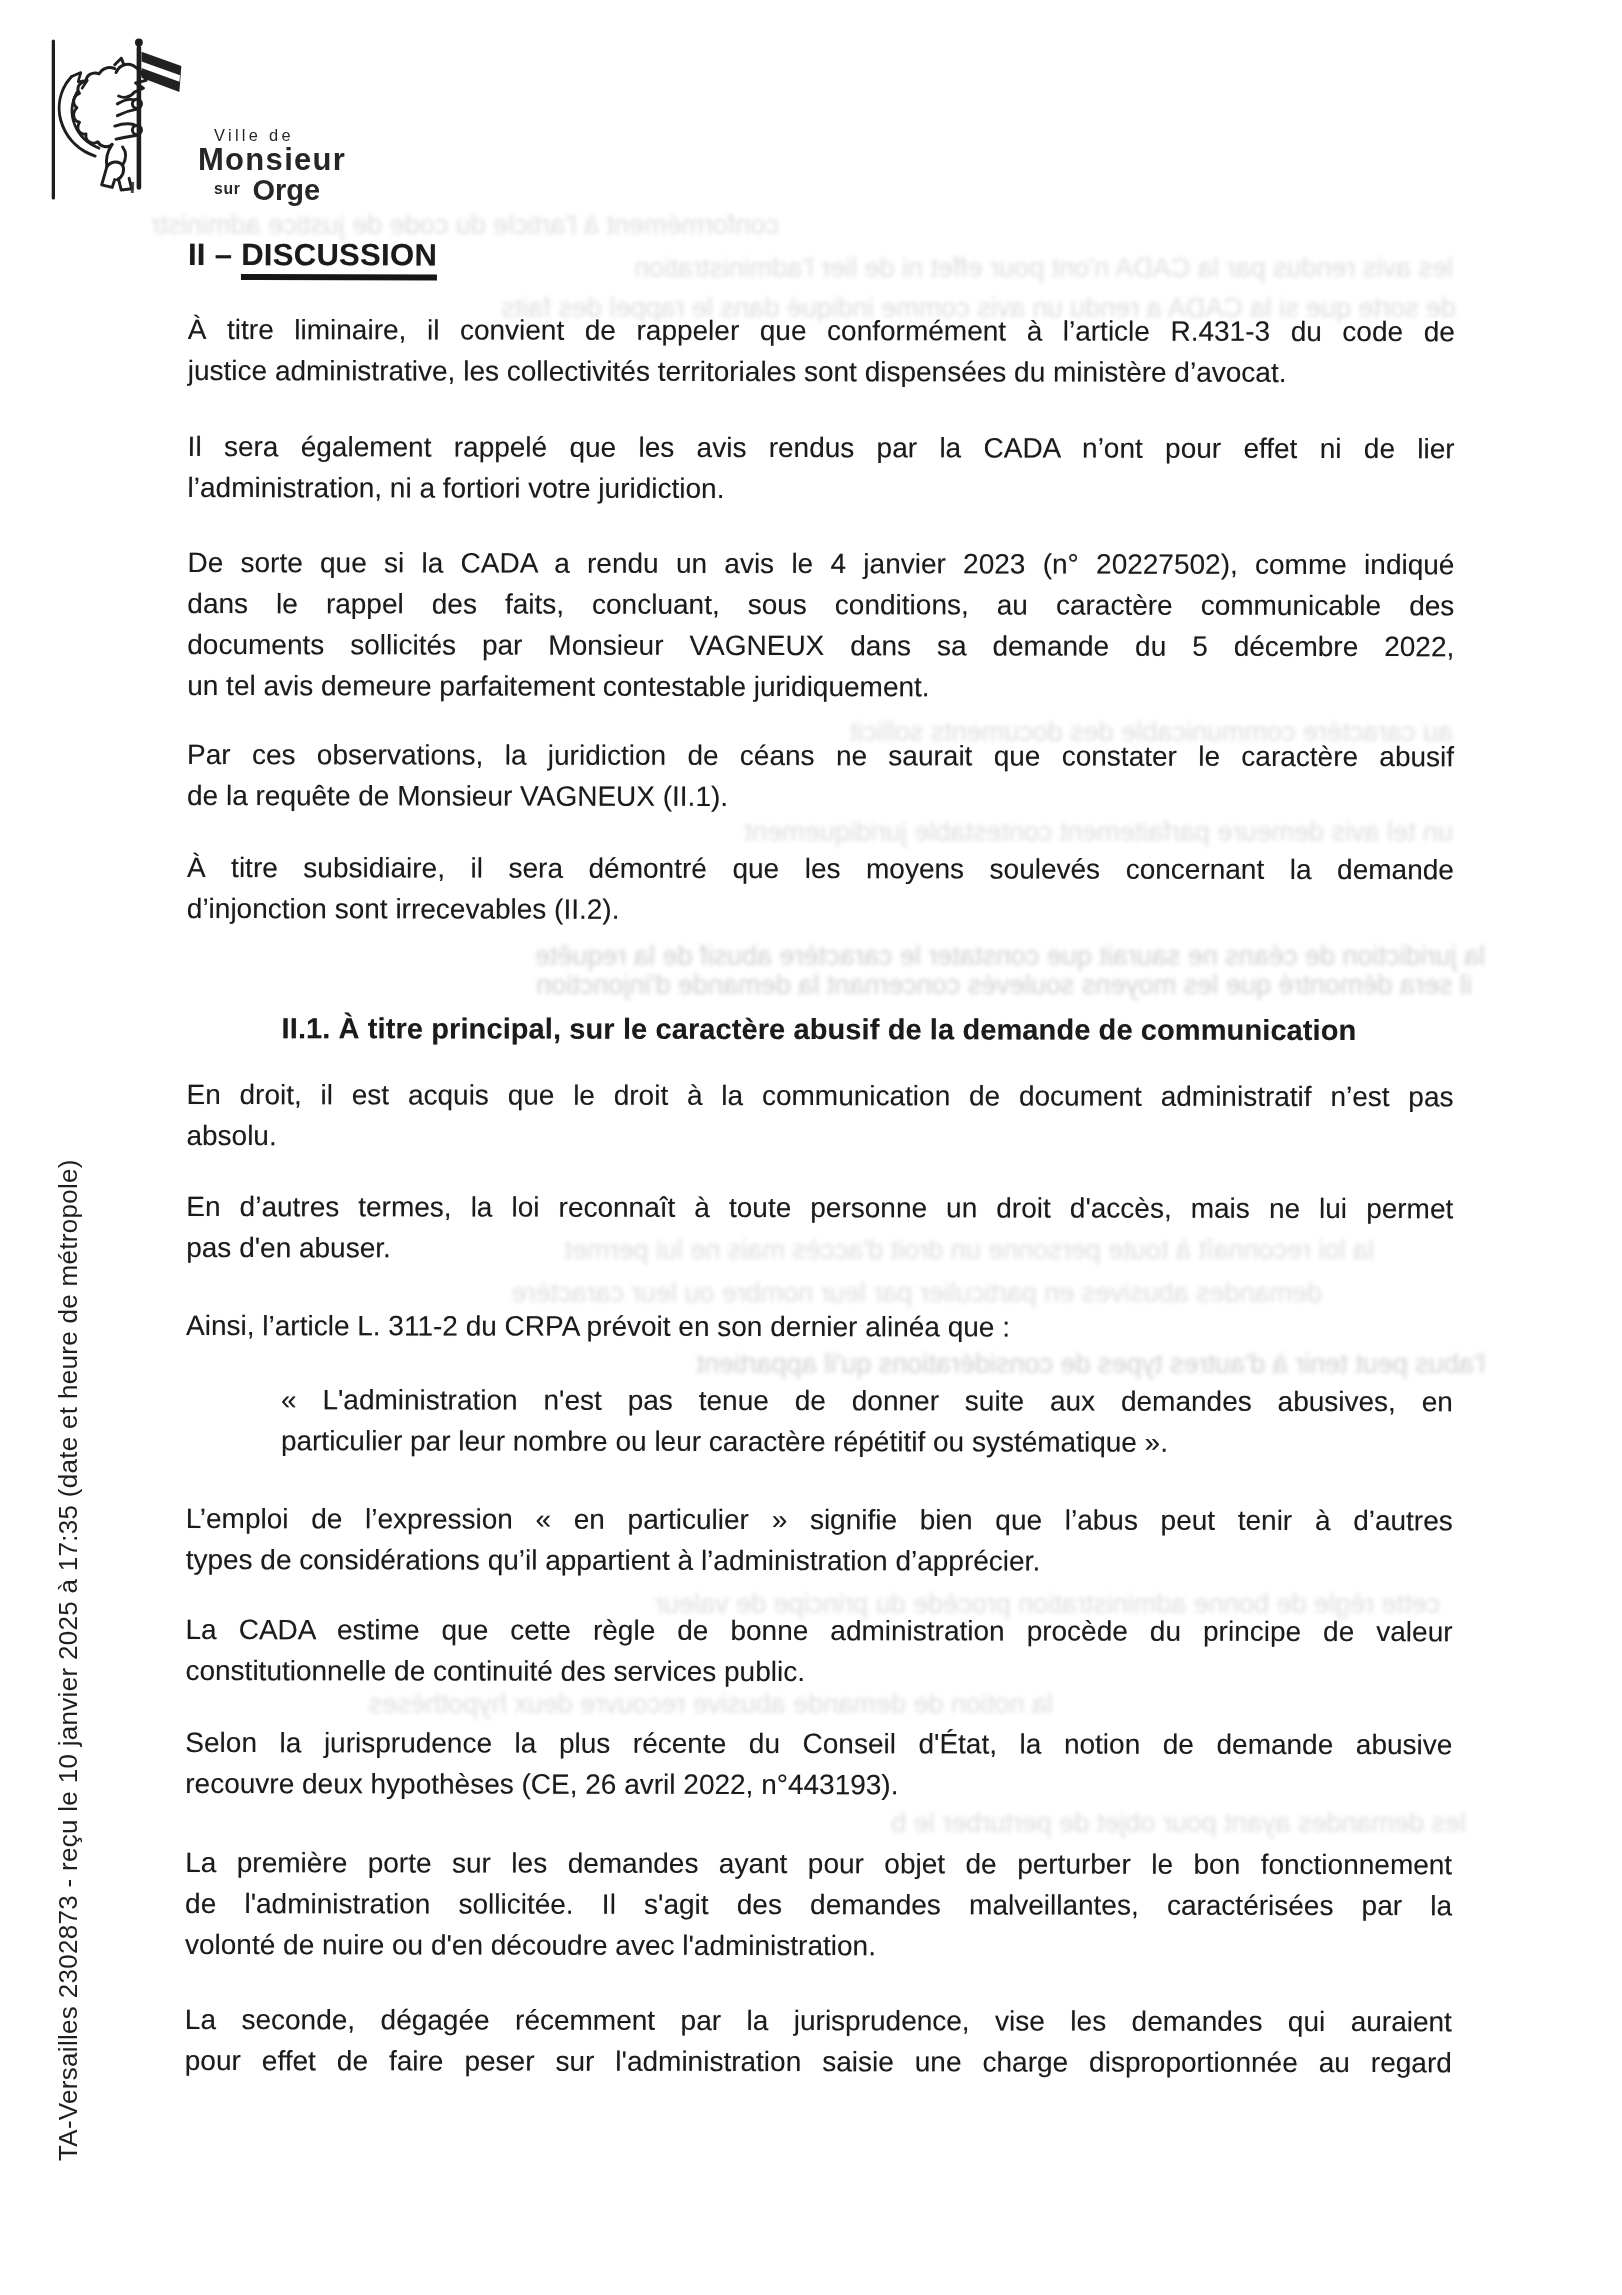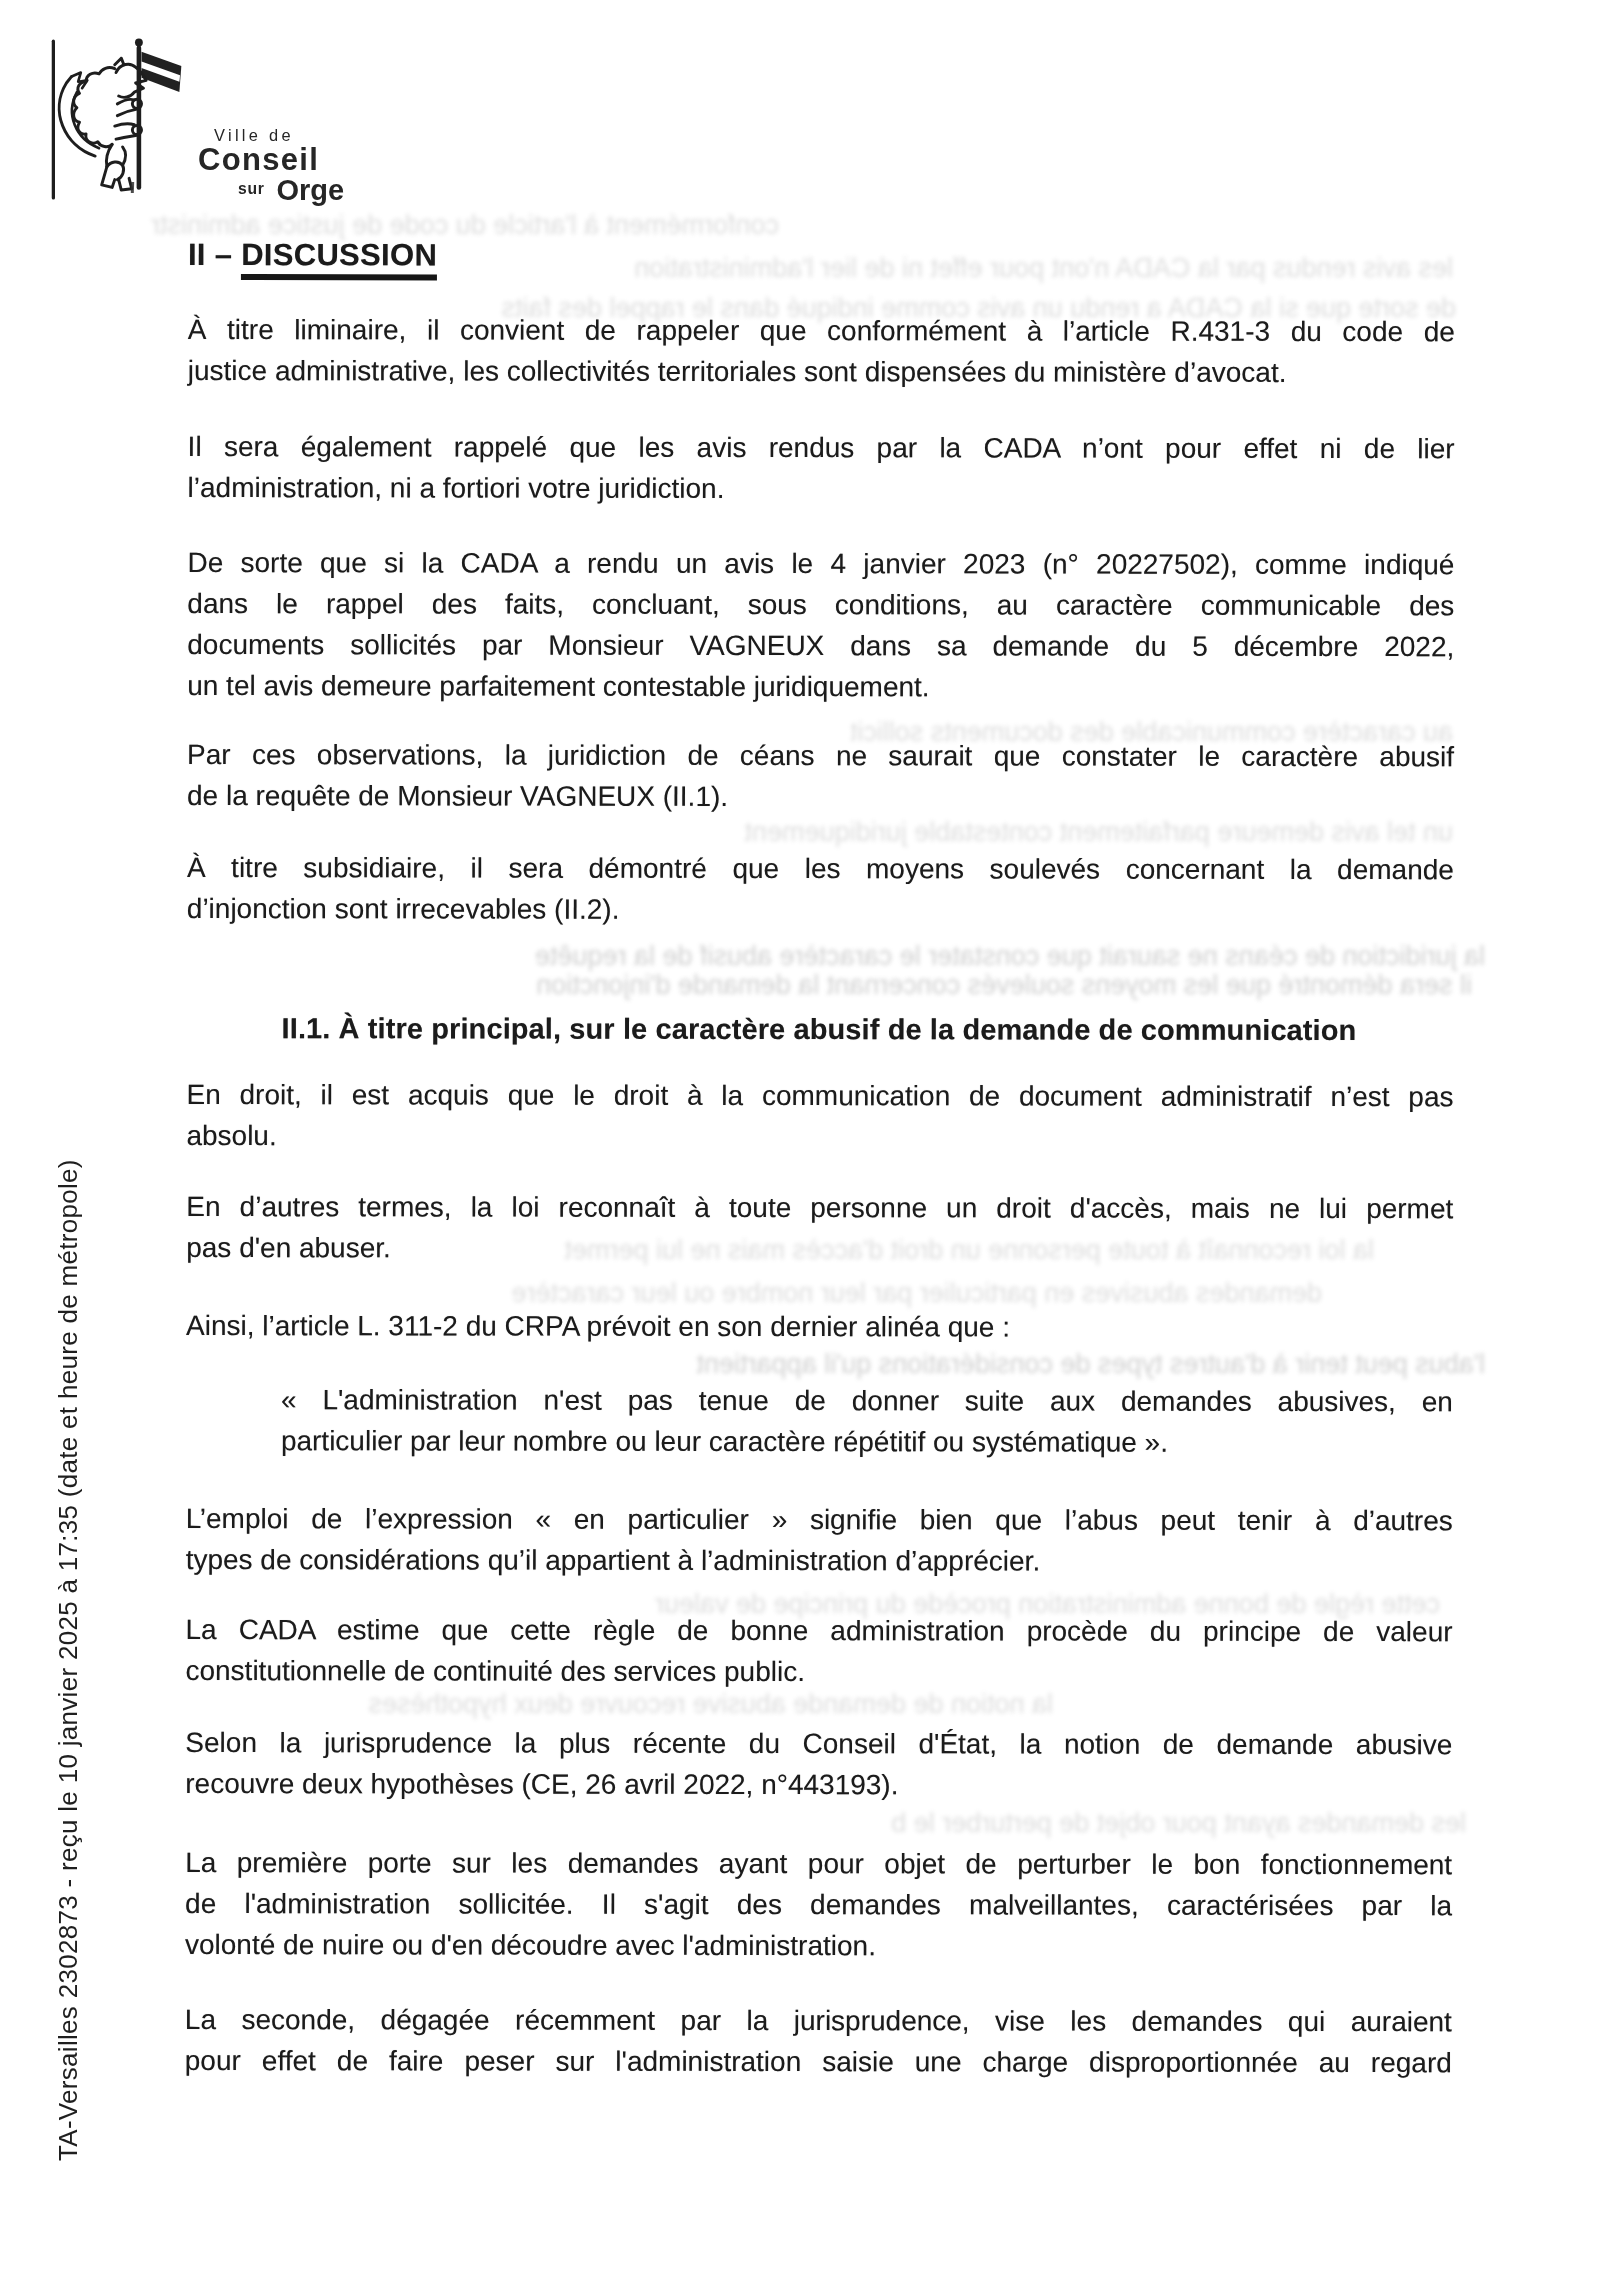--- a/index.html
+++ b/index.html
@@ -12,21 +12,21 @@
     color:#1b1b1b;
     padding-left:12px;
   }
   
   .logo{position:absolute;left:39px;top:33px;width:406px;height:183px;}
   .logo svg{position:absolute;left:0;top:0;}
   .logo-text{position:absolute;color:#262626;}
   .lt-ville{left:175px;top:93px;font-size:16.4px;letter-spacing:3.3px;font-weight:500;}
   .lt-savigny{left:159px;top:109px;font-size:31px;letter-spacing:1.3px;font-weight:bold;}
   .lt-surorge{left:175px;top:141px;font-size:29px;font-weight:bold;}
-  .lt-surorge .small{font-size:15.7px;font-weight:bold;vertical-align:6.5px;letter-spacing:0.7px;margin-left:24px;}
+  .lt-surorge .small{font-size:15.7px;font-weight:bold;vertical-align:6.5px;letter-spacing:0.7px;}
   .lt-surorge .big{margin-left:12px;}
   
   .stamp{
     position:absolute;left:50px;top:2161px;
     transform-origin:0 0;transform:rotate(-90deg);
     font-size:26px;line-height:37px;white-space:nowrap;
     color:#1f1f1f;letter-spacing:0.3px;
   }
   
   .content{
@@ -96,21 +96,21 @@
       <path d="M116,142 C128,138 140,138 146,140 M150,156 C138,158 126,160 118,162"></path>
       <circle cx="150" cy="148" r="7"></circle>
 
       <path d="M112,170 C104,182 102,194 104,204"></path>
       <path d="M104,204 C110,196 122,194 128,202 C132,210 128,220 120,224"></path>
       <path d="M104,204 L96,232 L112,236 L116,224"></path>
       <path d="M122,224 L126,240 L142,238 L138,222"></path>
       <path d="M128,202 C134,192 134,182 128,174"></path>
     </svg>
     <div class="logo-text lt-ville">Ville de</div>
-    <div class="logo-text lt-savigny">Conseil</div>
+    <div class="logo-text lt-savigny">Monsieur</div>
     <div class="logo-text lt-surorge">
       <span class="small">sur</span><span class="big">Orge</span>
     </div>
   </div>
 
   <div class="tick"></div>
 
   <div class="stamp">TA-Versailles 2302873 - reçu le 10 janvier 2025 à 17:35 (date et heure de métropole)</div>
 
   <div class="content">

